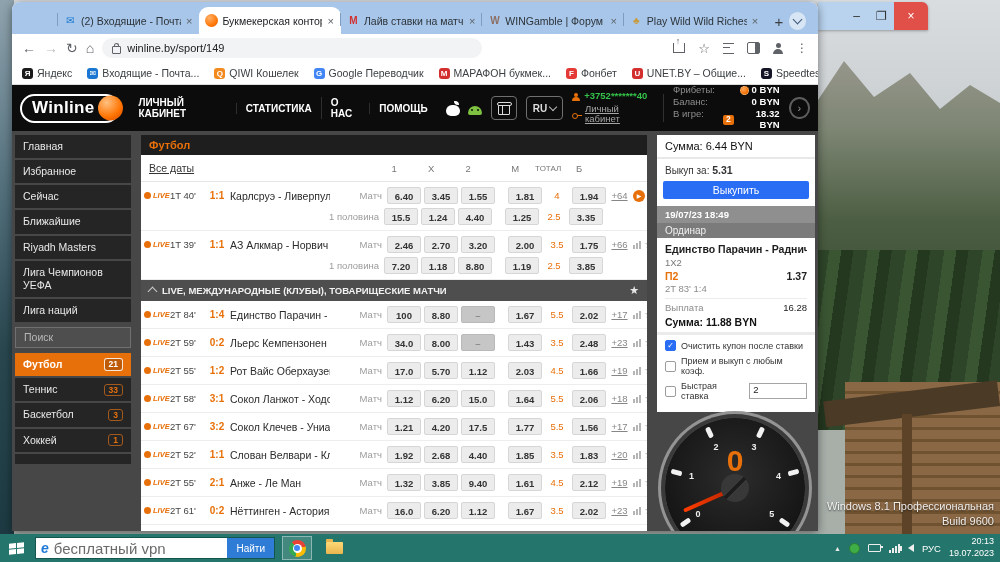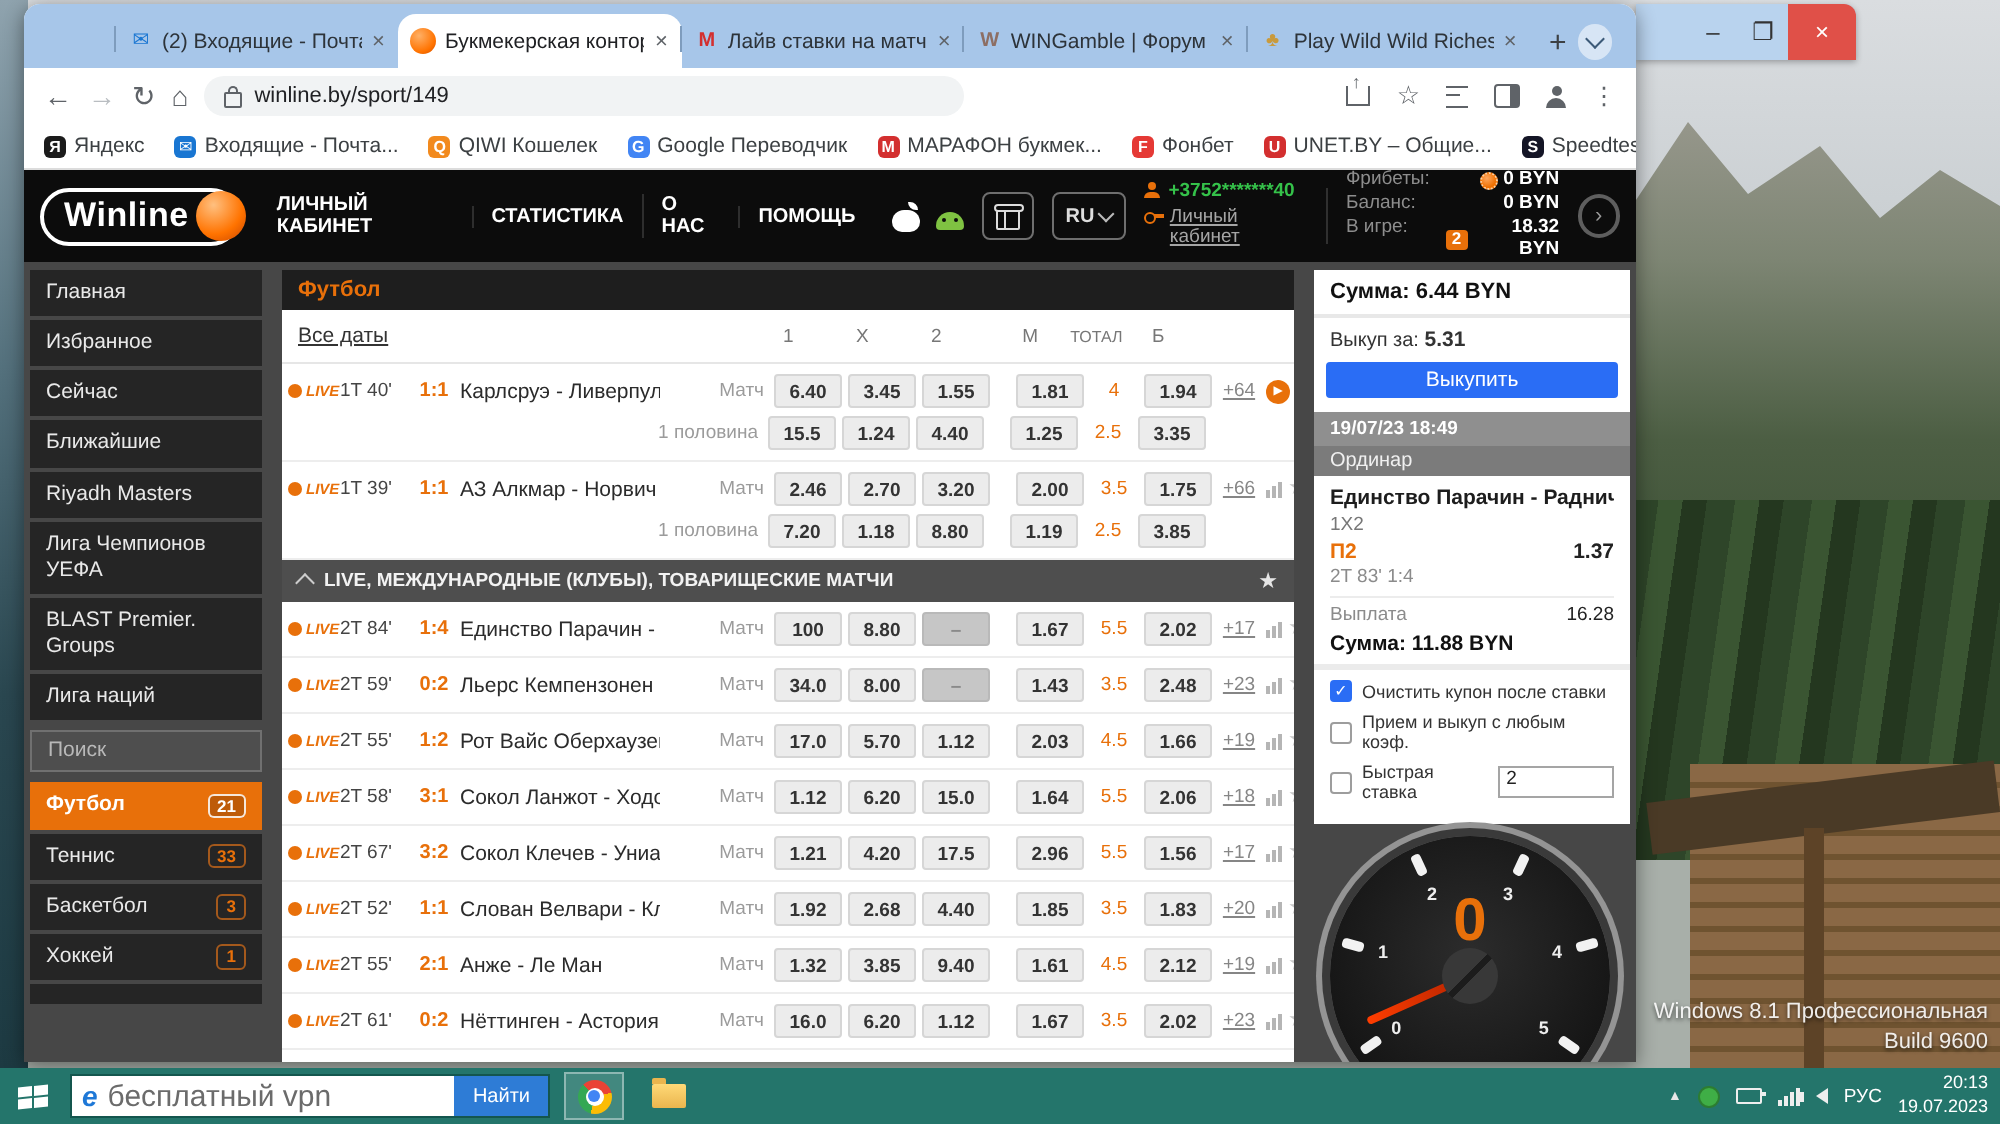--- a/index.html
+++ b/index.html
@@ -87,21 +87,21 @@
   .android{width:14px;height:9px;border-radius:7px 7px 2px 2px;background:#7fc242;position:relative;margin-top:4px}
   .android:before{content:"";position:absolute;left:3px;top:3px;width:2px;height:2px;border-radius:50%;background:#0c0c0c}
   .android:after{content:"";position:absolute;right:3px;top:3px;width:2px;height:2px;border-radius:50%;background:#0c0c0c}
   .hdrbtn{border:1px solid #6f6f6f;border-radius:4px;height:22px;display:flex;align-items:center;
     justify-content:center;color:#ddd;font-size:10px;font-weight:bold;padding:0 6px;gap:3px}
   .gift{width:10px;height:8px;border:1.2px solid #ddd;border-radius:1px;position:relative;margin-top:3px}
   .gift:before{content:"";position:absolute;left:3.2px;top:-1px;bottom:-1px;width:1.5px;background:#ddd}
   .gift:after{content:"";position:absolute;left:-2px;top:-4px;width:13px;height:2.5px;border:1.2px solid #ddd;border-radius:2px}
   .chev-sm{width:5px;height:5px;border-right:1.5px solid #bbb;border-bottom:1.5px solid #bbb;transform:rotate(45deg);margin-top:-2px}
   #acct{display:flex;flex-direction:column;gap:2px;font-size:9.5px;line-height:1.1}
-  #acct .r{display:flex;gap:4px}
+  #acct .r{display:flex;align-items:center;gap:4px}
   #phone{color:#35c24a;font-weight:bold}
   #cab{color:#a5a5a5;text-decoration:underline}
   .mini-person{width:8px;height:8px;position:relative}
   .mini-person:before{content:"";position:absolute;left:2px;top:0;width:4px;height:4px;border-radius:50%;background:#e8700a}
   .mini-person:after{content:"";position:absolute;left:0;top:4.5px;width:8px;height:3.5px;border-radius:4px 4px 0 0;background:#e8700a}
   .mini-key{width:9px;height:4px;position:relative;margin-top:2px}
   .mini-key:before{content:"";position:absolute;left:0;top:0;width:4px;height:4px;border:1.4px solid #e8700a;border-radius:50%}
   .mini-key:after{content:"";position:absolute;left:5px;top:1.6px;width:5px;height:1.6px;background:#e8700a}
   .hdr-div{width:1px;height:28px;background:#303030}
   #balances{display:grid;grid-template-columns:auto auto;column-gap:8px;row-gap:1px;font-size:9.5px;line-height:1.15}
@@ -152,21 +152,21 @@
   .barsic{display:flex;align-items:flex-end;gap:1px}
   .barsic i{width:2px;background:#b5b5b5;display:block}
   .starg{color:#c9c9c9;font-size:11px;line-height:1}
   .secbar{background:#4e4e4e;color:#f2f2f2;font-weight:bold;font-size:9.5px;padding:4px 8px;
     display:flex;align-items:center;gap:6px;flex:none}
   .chev-up{width:6px;height:6px;border-left:1.5px solid #ccc;border-top:1.5px solid #ccc;transform:rotate(45deg);margin-top:2px}
   .secstar{margin-left:auto;color:#e6e6e6;font-size:11px}
   
   #betslip{width:158px;flex:none;display:flex;flex-direction:column;overflow:hidden}
   .bs-white{background:#fff}
-  .bs-sum{padding:5px 8px;font-weight:bold;font-size:11px;color:#111;border-bottom:2px solid #e8e8e8}
+  .bs-sum{padding:5px 8px;font-weight:normal;font-size:11px;color:#111;border-bottom:2px solid #e8e8e8}
   .bs-buy{padding:5px 8px 2px;font-size:10px;color:#333}
   .bs-buy b{font-size:10.5px}
   .bs-btn{margin:3px 6px 7px;background:#2a6df5;color:#fff;text-align:center;font-weight:normal;
     font-size:10.5px;padding:3px 0;border-radius:2px}
   .bs-gray1{background:#8f8f8f;color:#fff;font-size:9.5px;font-weight:bold;padding:3px 8px}
   .bs-gray2{background:#7b7b7b;color:#f0f0f0;font-size:10px;padding:2px 8px}
   .bs-body{padding:5px 8px 4px;font-size:9.5px;color:#666;background:#fff}
   .bs-teams{font-weight:bold;color:#1d1d1d;font-size:10.5px;white-space:nowrap;overflow:hidden}
   .bs-mkt{color:#777;margin:2px 0}
   .bs-pick{display:flex;justify-content:space-between;font-weight:bold;font-size:10.5px}
@@ -386,21 +386,20 @@
     </div>
 
     <div id="sitebody">
       <div id="sidebar">
           <div class="sb"><span>Главная</span></div>
           <div class="sb"><span>Избранное</span></div>
           <div class="sb"><span>Сейчас</span></div>
           <div class="sb"><span>Ближайшие</span></div>
           <div class="sb"><span>Riyadh Masters</span></div>
           <div class="sb"><span>Лига Чемпионов УЕФА</span></div>
-          <div class="sb"><span>BLAST Premier. Groups</span></div>
           <div class="sb"><span>Лига наций</span></div>
           <div class="sb search">Поиск</div>
           <div class="sb active counted">
             <span>Футбол</span>
             <span class="cnt">21</span>
           </div>
           <div class="sb counted">
             <span>Теннис</span>
             <span class="cnt">33</span>
           </div>
@@ -625,21 +624,21 @@
                   <span class="livetxt">LIVE</span>
                 </span>
                 <span class="ct">2T 67'</span>
                 <span class="cs">3:2</span>
                 <span class="cteam">Сокол Клечев - Униа С...</span>
                 <span class="clbl">Матч</span>
                 <span class="btn">1.21</span>
                 <span class="btn">4.20</span>
                 <span class="btn">17.5</span>
                 <span class="gapM"></span>
-                <span class="btn">2.96</span>
+                <span class="btn">1.77</span>
                 <span class="ctot">5.5</span>
                 <span class="btn">1.56</span>
                 <span class="cmore">+17</span>
                 <span class="cicons">
                   <span class="barsic">
                     <i style="height: 4px;"></i>
                     <i style="height: 6px;"></i>
                     <i style="height: 8px;"></i>
                   </span>
                   <span class="starg">★</span>

